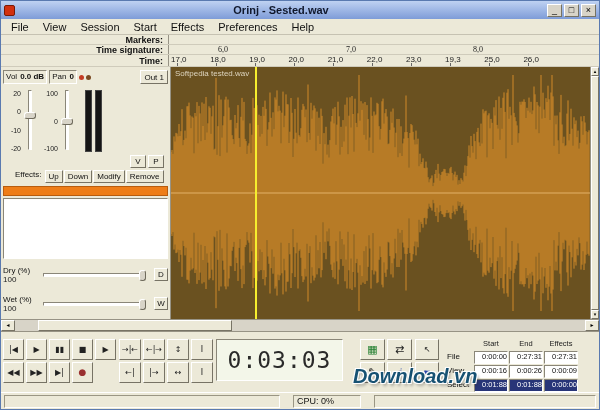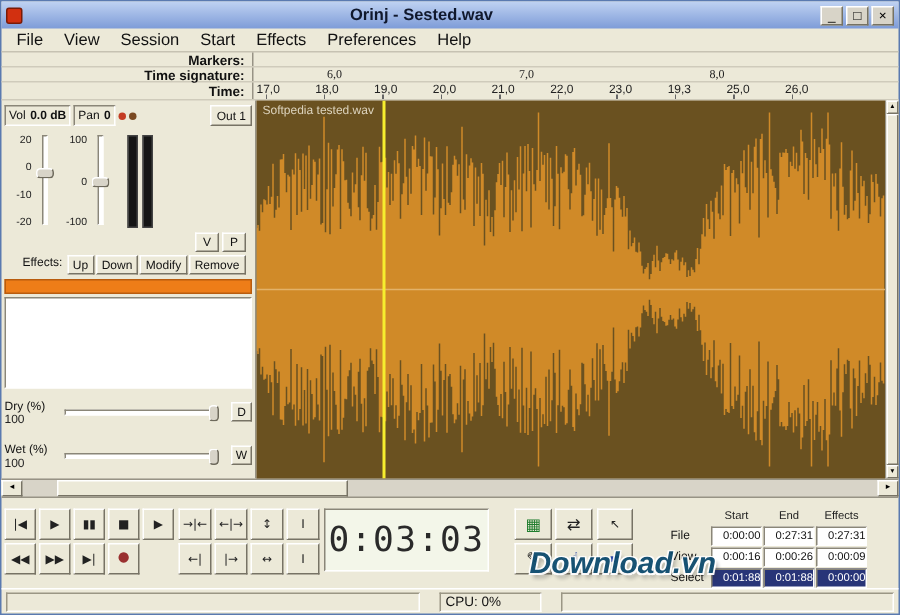--- a/index.html
+++ b/index.html
@@ -80,21 +80,21 @@
   .sb-btn{background:#ece9d8;border:1px solid;border-color:#fff #777365 #777365 #fff;font-size:6px;line-height:9px;padding:0;width:14px;cursor:default;font-family:inherit;}
   .hsb-track{flex:1;position:relative;}
   .hsb-thumb{position:absolute;left:4%;width:34%;top:0;bottom:0;background:#ece9d8;border:1px solid;border-color:#fff #777365 #777365 #fff;}
 
   
   .bottom{height:60px;flex:0 0 auto;display:flex;gap:3px;padding:3px 2px;align-items:flex-start;}
   .transport{display:grid;grid-template-columns:repeat(5,21px);grid-auto-rows:21px;gap:2px;margin-top:4px;}
   .tbtn{background:#ece9d8;border:1px solid;border-color:#fff #777365 #777365 #fff;font-size:8px;padding:0;line-height:19px;text-align:center;cursor:default;font-family:"DejaVu Sans",sans-serif;color:#222;}
   .tbtn.rec{color:#9a3030;font-size:9px;}
   .tools{display:grid;grid-template-columns:repeat(4,22px);grid-auto-rows:21px;gap:2px;margin-top:4px;}
-  .timedisp{width:110px;height:42px;margin-top:4px;background:#f3f6e9;border:1px solid;border-color:#8a8678 #fff #fff #8a8678;
+  .timedisp{width:127px;height:42px;margin-top:4px;background:#f3f6e9;border:1px solid;border-color:#8a8678 #fff #fff #8a8678;
     display:flex;align-items:center;justify-content:center;font-family:"DejaVu Sans Mono",monospace;font-size:23px;color:#2a2a2a;letter-spacing:1px;}
   .righttools{display:grid;grid-template-columns:repeat(2,25px);grid-auto-rows:21px;gap:2px;margin-top:4px;margin-left:14px;}
   .righttools .tbtn{font-size:11px;}
   .tbtn.green{color:#1f7d2d;}
   .tbtn.blue{color:#2946a8;}
   .sidetools{display:grid;grid-template-columns:24px;grid-auto-rows:21px;gap:2px;margin-top:4px;}
 
   .infotable{margin-left:auto;display:grid;grid-template-columns:27px 34px 34px 34px;grid-auto-rows:13px;gap:1px 1px;align-content:start;margin-top:2px;margin-right:19px;}
   .it-h{font-size:7.5px;text-align:center;line-height:13px;color:#222;}
   .it-l{font-size:8px;line-height:12px;padding-left:1px;}

